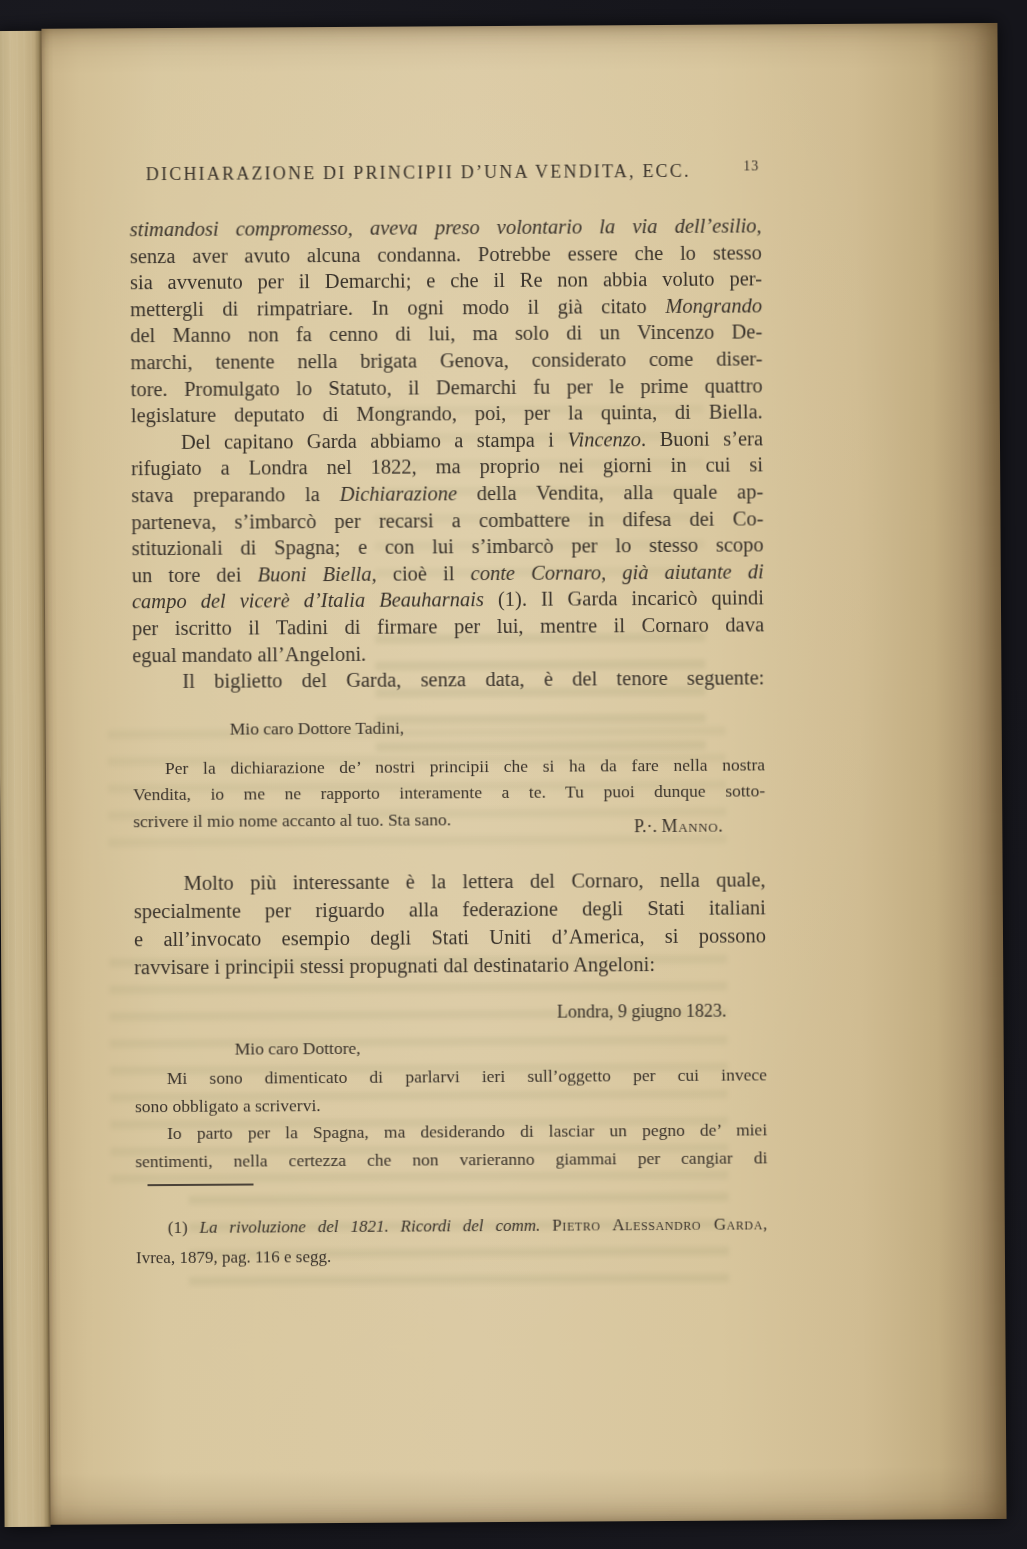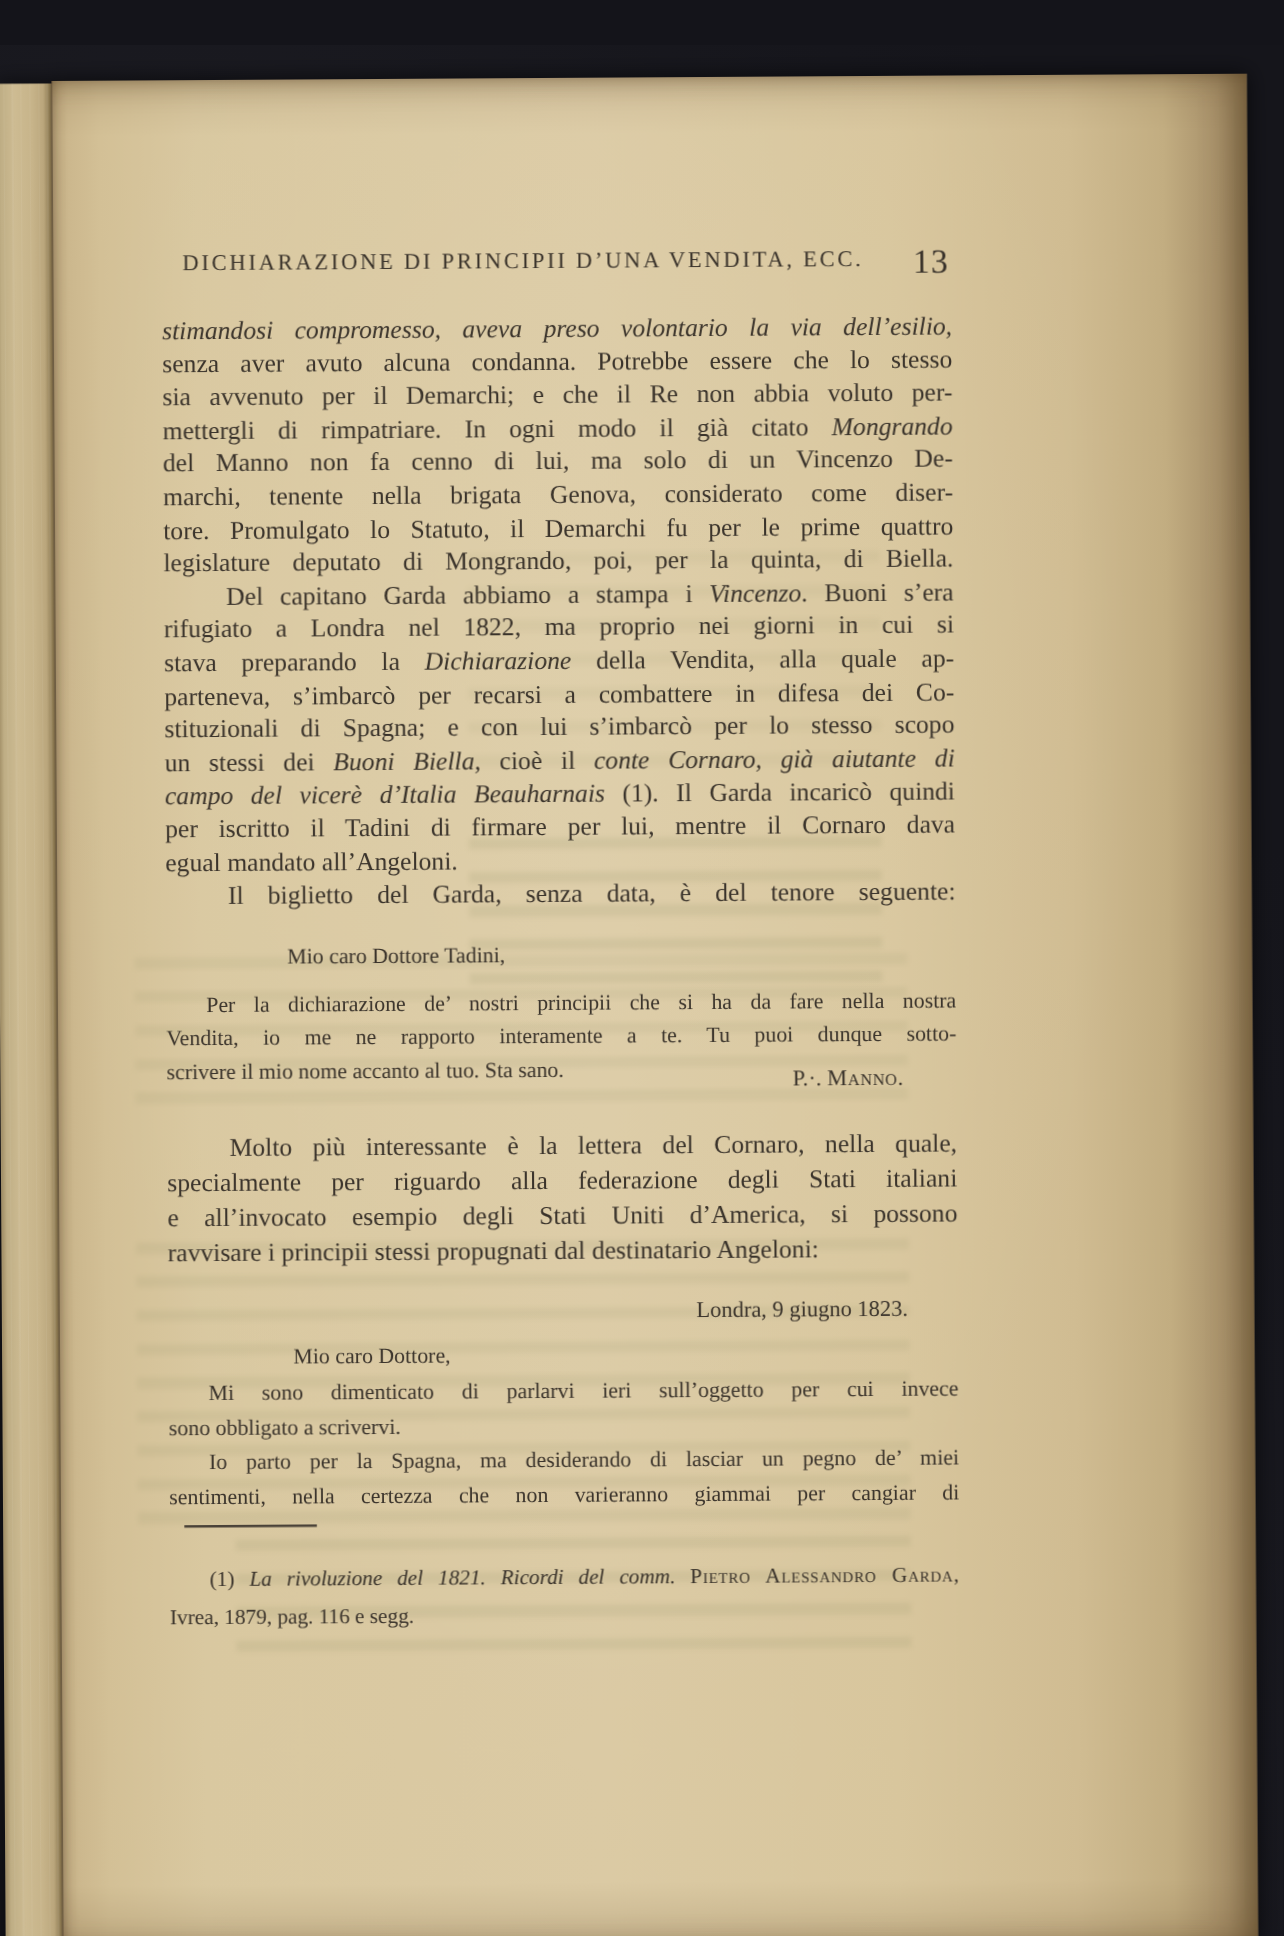--- a/index.html
+++ b/index.html
@@ -6,21 +6,21 @@
   body{
     width:1027px;height:1549px;
     background:#14141a;
     overflow:hidden;
     font-family:"Liberation Serif","DejaVu Serif",serif;
     position:relative;
   }
   .scan{position:absolute;inset:0;background:
     radial-gradient(circle at 15% 8%, rgba(70,70,80,.10), transparent 40%),
     radial-gradient(circle at 90% 90%, rgba(60,60,70,.08), transparent 45%),
-    #15151b; margin-top: 36px;}
+    #15151b;}
   
   .paper-group{
     position:absolute;left:0;top:26px;width:1002px;height:1496px;
     transform:rotate(-0.35deg);transform-origin:50% 50%;
     filter:drop-shadow(0 0 9px rgba(0,0,0,.65));
   }
   .prev-edges{
     position:absolute;left:0;top:2px;width:46px;height:1496px;
     background:
       repeating-linear-gradient(90deg, rgba(255,255,255,.05) 0 1px, transparent 1px 7px),
@@ -55,21 +55,21 @@
   .ind-lg{text-indent:50px;}
   .ind-sm{text-indent:32px;}
   .seg-i{font-style:italic;}
   .seg-sc{font-variant:small-caps;letter-spacing:.6px;}
 
   #header{top:136px;height:30px;}
   #header .title{
     display:block;text-align:center;font-size:18px;letter-spacing:2.2px;
     padding-right:54px; 
   }
-  #header .pagenum{position:absolute;right:2px;top:-2px;font-size:27px;letter-spacing:1px;}
+  #header .pagenum{position:absolute;right:2px;top:-2px;font-size:14px;letter-spacing:1px;}
 
   #main{top:188px;font-size:20.5px;line-height:26.6px;}
   #letter1-sal{top:688px;font-size:17.5px;line-height:26px;padding-left:97px;box-sizing:border-box;}
   #letter1-body{top:727px;font-size:17.5px;line-height:26.4px;}
   #letter1-sig{top:788px;font-size:18px;line-height:26px;text-align:right;padding-right:42px;box-sizing:border-box;}
   #para4{top:841px;font-size:20.5px;line-height:28px;}
   #letter2-date{top:973px;font-size:18px;line-height:26px;text-align:right;padding-right:40px;box-sizing:border-box;}
   #letter2-sal{top:1008px;font-size:17.5px;line-height:26px;padding-left:100px;box-sizing:border-box;}
   #letter2-body{top:1037px;font-size:17.5px;line-height:27.5px;}
   #fn-rule{position:absolute;left:99px;top:1156px;width:106px;height:2px;background:#4a4238;}
@@ -101,21 +101,21 @@
           <div class="tl just"><span class="seg-r">mettergli di rimpatriare. In ogni modo il già citato </span><span class="seg-i">Mongrando</span></div>
           <div class="tl just"><span class="seg-r">del Manno non fa cenno di lui, ma solo di un Vincenzo De-</span></div>
           <div class="tl just"><span class="seg-r">marchi, tenente nella brigata Genova, considerato come diser-</span></div>
           <div class="tl just"><span class="seg-r">tore. Promulgato lo Statuto, il Demarchi fu per le prime quattro</span></div>
           <div class="tl just"><span class="seg-r">legislature deputato di Mongrando, poi, per la quinta, di Biella.</span></div>
           <div class="tl ind-lg just"><span class="seg-r">Del capitano Garda abbiamo a stampa i </span><span class="seg-i">Vincenzo</span><span class="seg-r">. Buoni s’era</span></div>
           <div class="tl just"><span class="seg-r">rifugiato a Londra nel 1822, ma proprio nei giorni in cui si</span></div>
           <div class="tl just"><span class="seg-r">stava preparando la </span><span class="seg-i">Dichiarazione</span><span class="seg-r"> della Vendita, alla quale ap-</span></div>
           <div class="tl just"><span class="seg-r">parteneva, s’imbarcò per recarsi a combattere in difesa dei Co-</span></div>
           <div class="tl just"><span class="seg-r">stituzionali di Spagna; e con lui s’imbarcò per lo stesso scopo</span></div>
-          <div class="tl just"><span class="seg-r">un stessi dei </span><span class="seg-i">Buoni Biella,</span><span class="seg-r"> cioè il </span><span class="seg-i">conte Cornaro, già aiutante di</span></div>
+          <div class="tl just"><span class="seg-r">un tore dei </span><span class="seg-i">Buoni Biella,</span><span class="seg-r"> cioè il </span><span class="seg-i">conte Cornaro, già aiutante di</span></div>
           <div class="tl just"><span class="seg-i">campo del vicerè d’Italia Beauharnais</span><span class="seg-r"> (1). Il Garda incaricò quindi</span></div>
           <div class="tl just"><span class="seg-r">per iscritto il Tadini di firmare per lui, mentre il Cornaro dava</span></div>
           <div class="tl"><span class="seg-r">egual mandato all’Angeloni.</span></div>
           <div class="tl ind-lg just"><span class="seg-r">Il biglietto del Garda, senza data, è del tenore seguente:</span></div>
         </div>
 
       <div class="block" id="letter1-sal">
           <div class="tl"><span class="seg-r">Mio caro Dottore Tadini,</span></div>
         </div>
       <div class="block" id="letter1-body">

